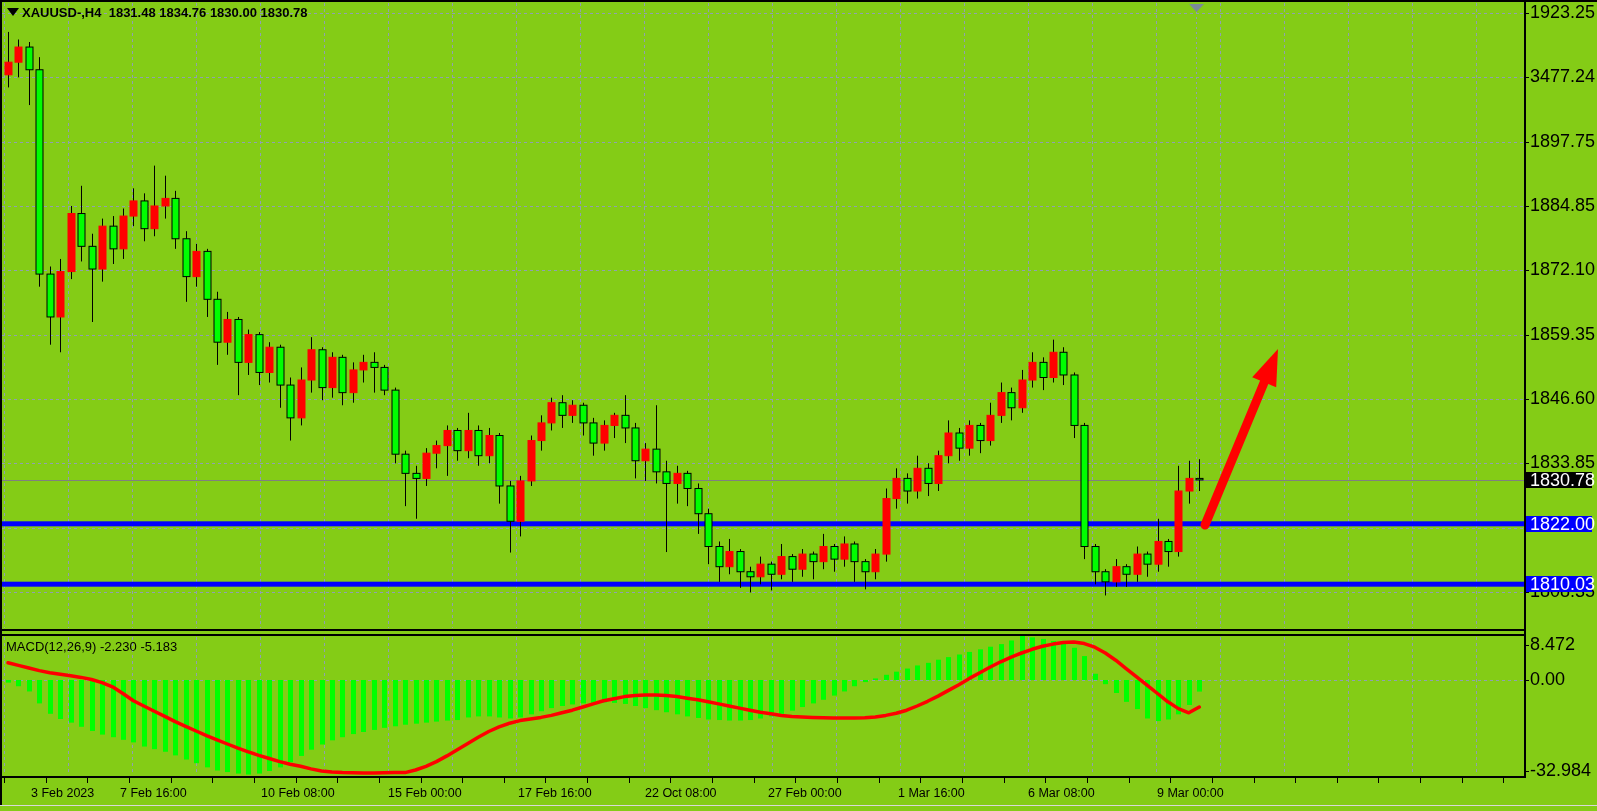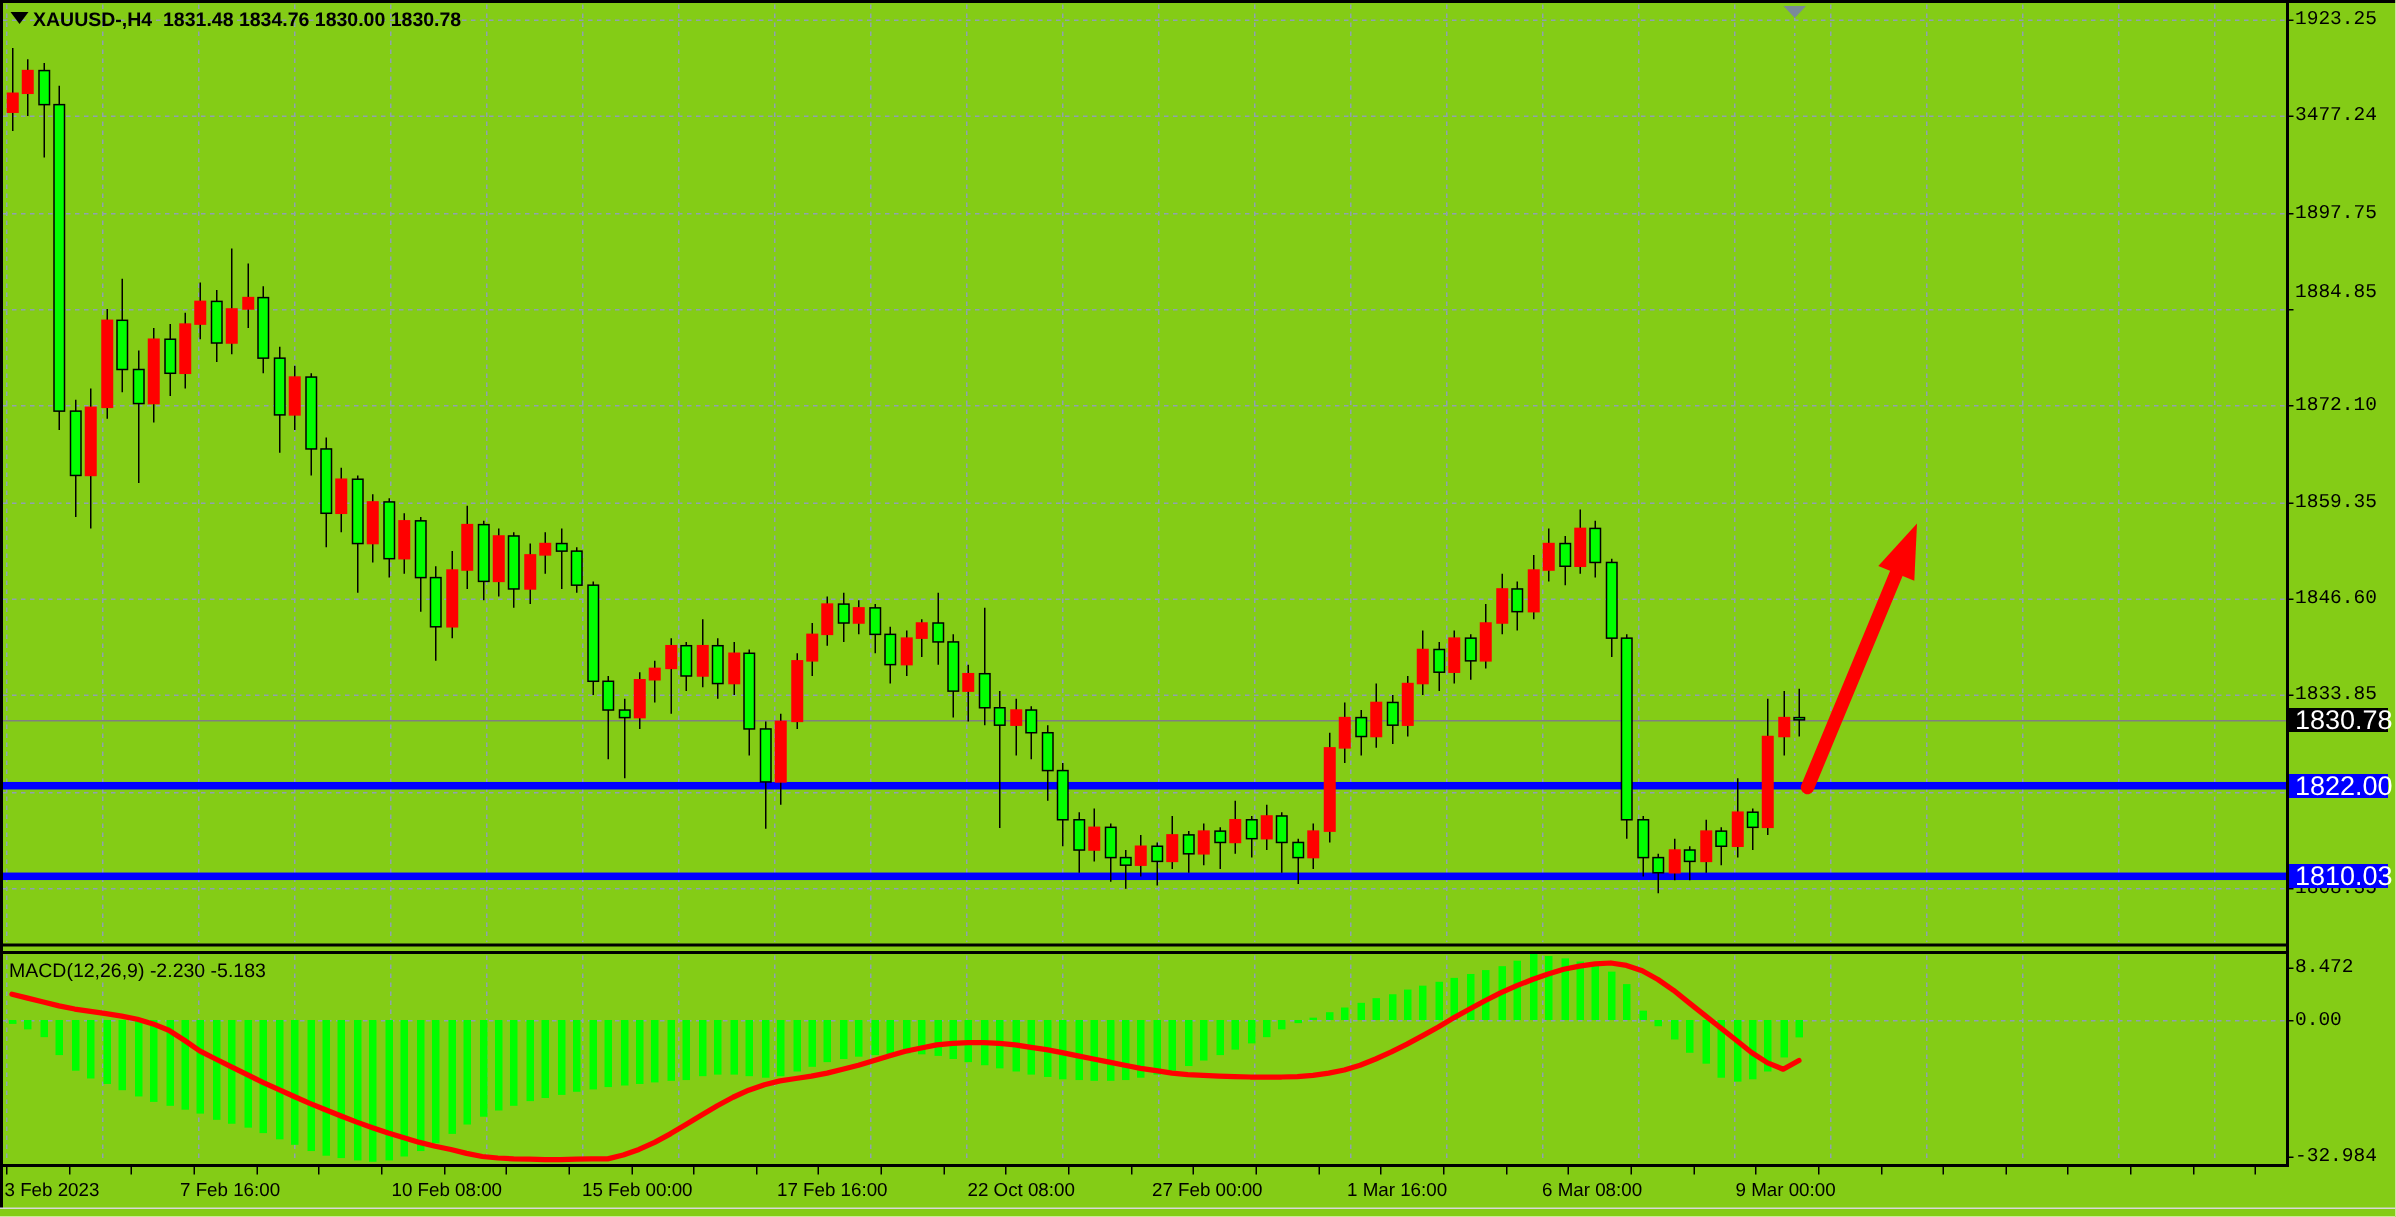--- a/index.html
+++ b/index.html
@@ -12,21 +12,21 @@
   .frame-left{left:0;top:0;width:2px;height:806px;background:#000;}
   .frame-bottomline{left:0;top:805px;width:1597px;height:1px;background:#d8d8d8;}
   .pane-divider-a{left:0;top:629px;width:1526px;height:2px;background:#000;}
   .pane-divider-b{left:0;top:634px;width:1526px;height:2px;background:#000;}
   .pane-bottom{left:0;top:776px;width:1526px;height:2px;background:#000;}
   .plot-right{left:1524px;top:2px;width:2px;height:776px;background:#000;}
   
   .chart-title{left:22px;top:5px;font-size:13px;font-weight:700;white-space:pre;letter-spacing:0;}
   .tri{left:7px;top:8px;width:0;height:0;border-left:6px solid transparent;border-right:6px solid transparent;border-top:8px solid #000;}
   .macd-label{left:6px;top:639px;font-size:13px;white-space:pre;}
-  .axis-label{font-size:13px;line-height:13px;white-space:pre;font-family:Liberation Mono, monospace;}
+  .axis-label{font-size:18px;line-height:13px;white-space:pre;}
   .price-label{left:1530px;}
   .macd-axis-label{left:1530px;}
   .time-label{top:786px;font-size:12.5px;white-space:pre;}
   .badge{left:1525px;width:67px;height:16px;color:#fff;font-size:18px;line-height:16px;padding-left:5px;white-space:pre;}
   svg{position:absolute;left:0;top:0;}
 </style>
 </head>
 <body>
 
 <div id="stage">
@@ -496,29 +496,29 @@
     </svg>
 
   <div class="abs tri"></div>
   <div class="abs chart-title">XAUUSD-,H4  1831.48 1834.76 1830.00 1830.78</div>
   <div class="abs macd-label">MACD(12,26,9) -2.230 -5.183</div>
 
   <div id="price-labels">
       <div class="abs axis-label price-label" style="top: 6px;">1923.25</div>
       <div class="abs axis-label price-label" style="top: 70px;">3477.24</div>
       <div class="abs axis-label price-label" style="top: 135px;">1897.75</div>
-      <div class="abs axis-label price-label" style="top: 188px;">1884.85</div>
+      <div class="abs axis-label price-label" style="top: 199px;">1884.85</div>
       <div class="abs axis-label price-label" style="top: 263px;">1872.10</div>
       <div class="abs axis-label price-label" style="top: 328px;">1859.35</div>
       <div class="abs axis-label price-label" style="top: 392px;">1846.60</div>
       <div class="abs axis-label price-label" style="top: 456px;">1833.85</div>
       <div class="abs axis-label price-label" style="top: 585px;">1808.35</div>
     </div>
   <div id="time-labels">
-      <div class="abs time-label" style="left: 3px;">3 Feb 2023</div>
+      <div class="abs time-label" style="left: 3px; padding-left: 28px;">3 Feb 2023</div>
       <div class="abs time-label" style="left: 120px;">7 Feb 16:00</div>
       <div class="abs time-label" style="left: 261px;">10 Feb 08:00</div>
       <div class="abs time-label" style="left: 388px;">15 Feb 00:00</div>
       <div class="abs time-label" style="left: 518px;">17 Feb 16:00</div>
       <div class="abs time-label" style="left: 645px;">22 Oct 08:00</div>
       <div class="abs time-label" style="left: 768px;">27 Feb 00:00</div>
       <div class="abs time-label" style="left: 898px;">1 Mar 16:00</div>
       <div class="abs time-label" style="left: 1028px;">6 Mar 08:00</div>
       <div class="abs time-label" style="left: 1157px;">9 Mar 00:00</div>
     </div>

